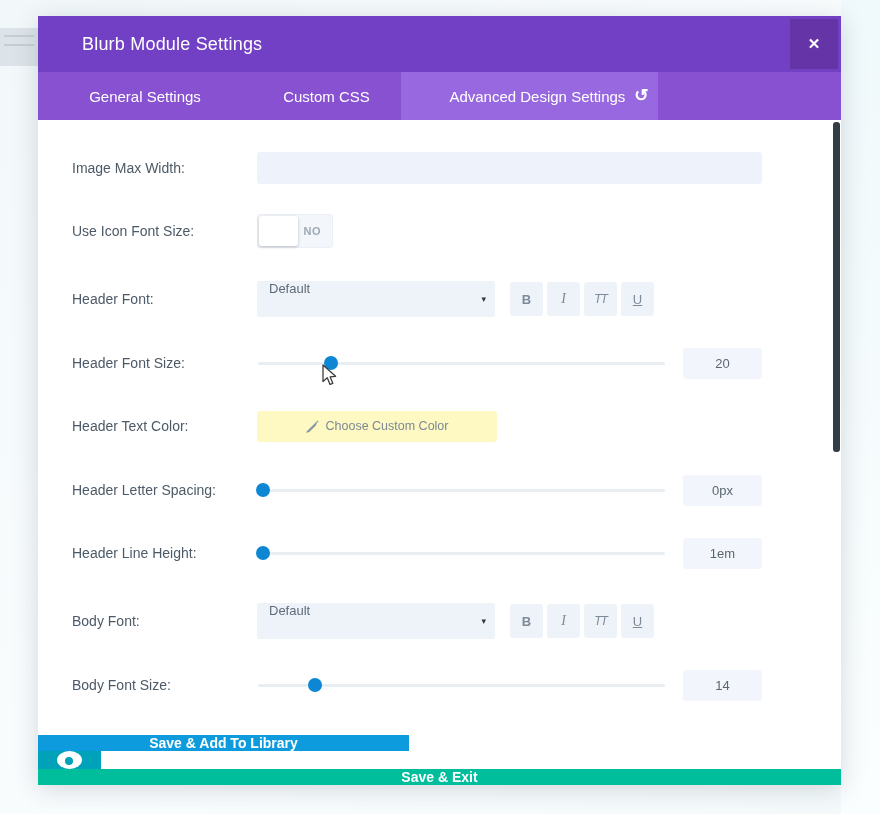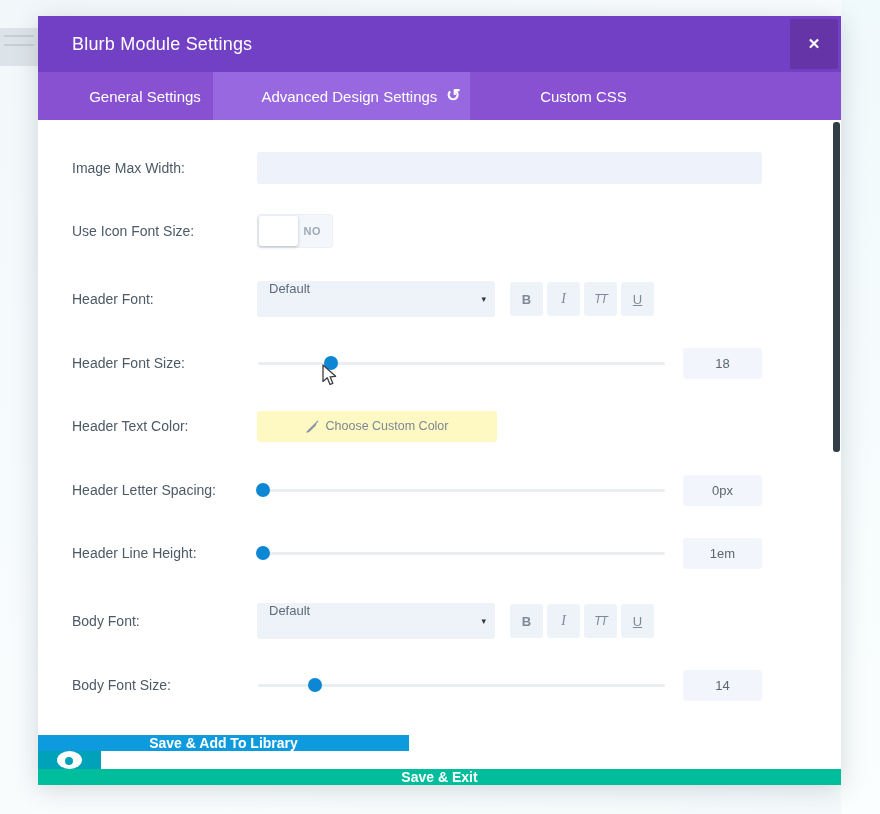--- a/index.html
+++ b/index.html
@@ -13,21 +13,21 @@
   .bg-block { position:absolute; left:0; top:28px; width:38px; height:38px; background:#dde4e9; }
   .bg-block .l { height:2px; background:#c7cfd6; margin:7px 4px 0 4px; }
   .bg-strip-r { position:absolute; right:0; top:0; width:39px; height:814px;
     background:linear-gradient(180deg,#f0f9fb,#fbfefe); }
 
   
   .modal { position:absolute; left:38px; top:16px; width:803px; height:769px;
     background:#fff; box-shadow:0 4px 24px rgba(40,50,70,.18); }
 
   .mheader { position:absolute; left:0; top:0; right:0; height:56px; background:#7140c4;
-    display:flex; align-items:center; }
+    display:flex; align-items:center;padding-left:10px; }
   .mtitle { color:#fff; font-size:18px; font-weight:500; padding-left:34px; letter-spacing:.2px; }
   .mclose { position:absolute; right:3px; top:3px; width:48px; height:50px; background:#6534a6;
     color:#fff; font-size:15px; font-weight:700; display:flex; align-items:center; justify-content:center;
     cursor:pointer; }
 
   .mtabs { position:absolute; left:0; top:56px; right:0; height:48px; background:#8751d2;
     display:flex; }
   .mtab { height:48px; display:flex; align-items:center; justify-content:center; gap:9px;
     color:#fff; font-size:15px; cursor:pointer;padding-left:39px; }
   .mtab.t0 { width:175px; }
@@ -112,26 +112,26 @@
     <div class="mtitle">Blurb Module Settings</div>
     <div class="mclose">
       <span>✕</span>
     </div>
   </div>
 
   <div class="mtabs">
     <div class="mtab t0">
       <span>General Settings</span>
     </div>
+    <div class="mtab t2">
+      <span>Custom CSS</span>
+    </div>
     <div class="mtab t1">
       <span>Advanced Design Settings</span>
       <span class="reset-ic">↺</span>
-    </div>
-    <div class="mtab t2">
-      <span>Custom CSS</span>
     </div>
   </div>
 
   <div class="mbody">
     <div class="scrollbar"></div>
 
     <div class="row" style="top:16px">
       <div class="flabel">Image Max Width:</div>
       <div class="fcontrol">
         <input class="text-input" value="" style="">
@@ -164,21 +164,21 @@
       </div>
     </div>
 
     <div class="row" style="top:211px">
       <div class="flabel">Header Font Size:</div>
       <div class="fcontrol">
         <div class="slider-area">
           <div class="track"></div>
           <div class="handle" style="left: 17.9%;"></div>
         </div>
-        <div class="valbox">18</div>
+        <div class="valbox">20</div>
       </div>
     </div>
 
     <div class="row" style="top:274px">
       <div class="flabel">Header Text Color:</div>
       <div class="fcontrol">
         <button class="color-btn">
           <svg width="13" height="13" viewBox="0 0 14 14">
             <path d="M13 1 L9.2 4.8 M10.6 3.4 L4 10 L1.6 12.4 L1 13 L3.6 12 L10.2 5.4 Z" fill="none" stroke="#8b97a6" stroke-width="1.3" stroke-linejoin="round"></path>
           </svg>

